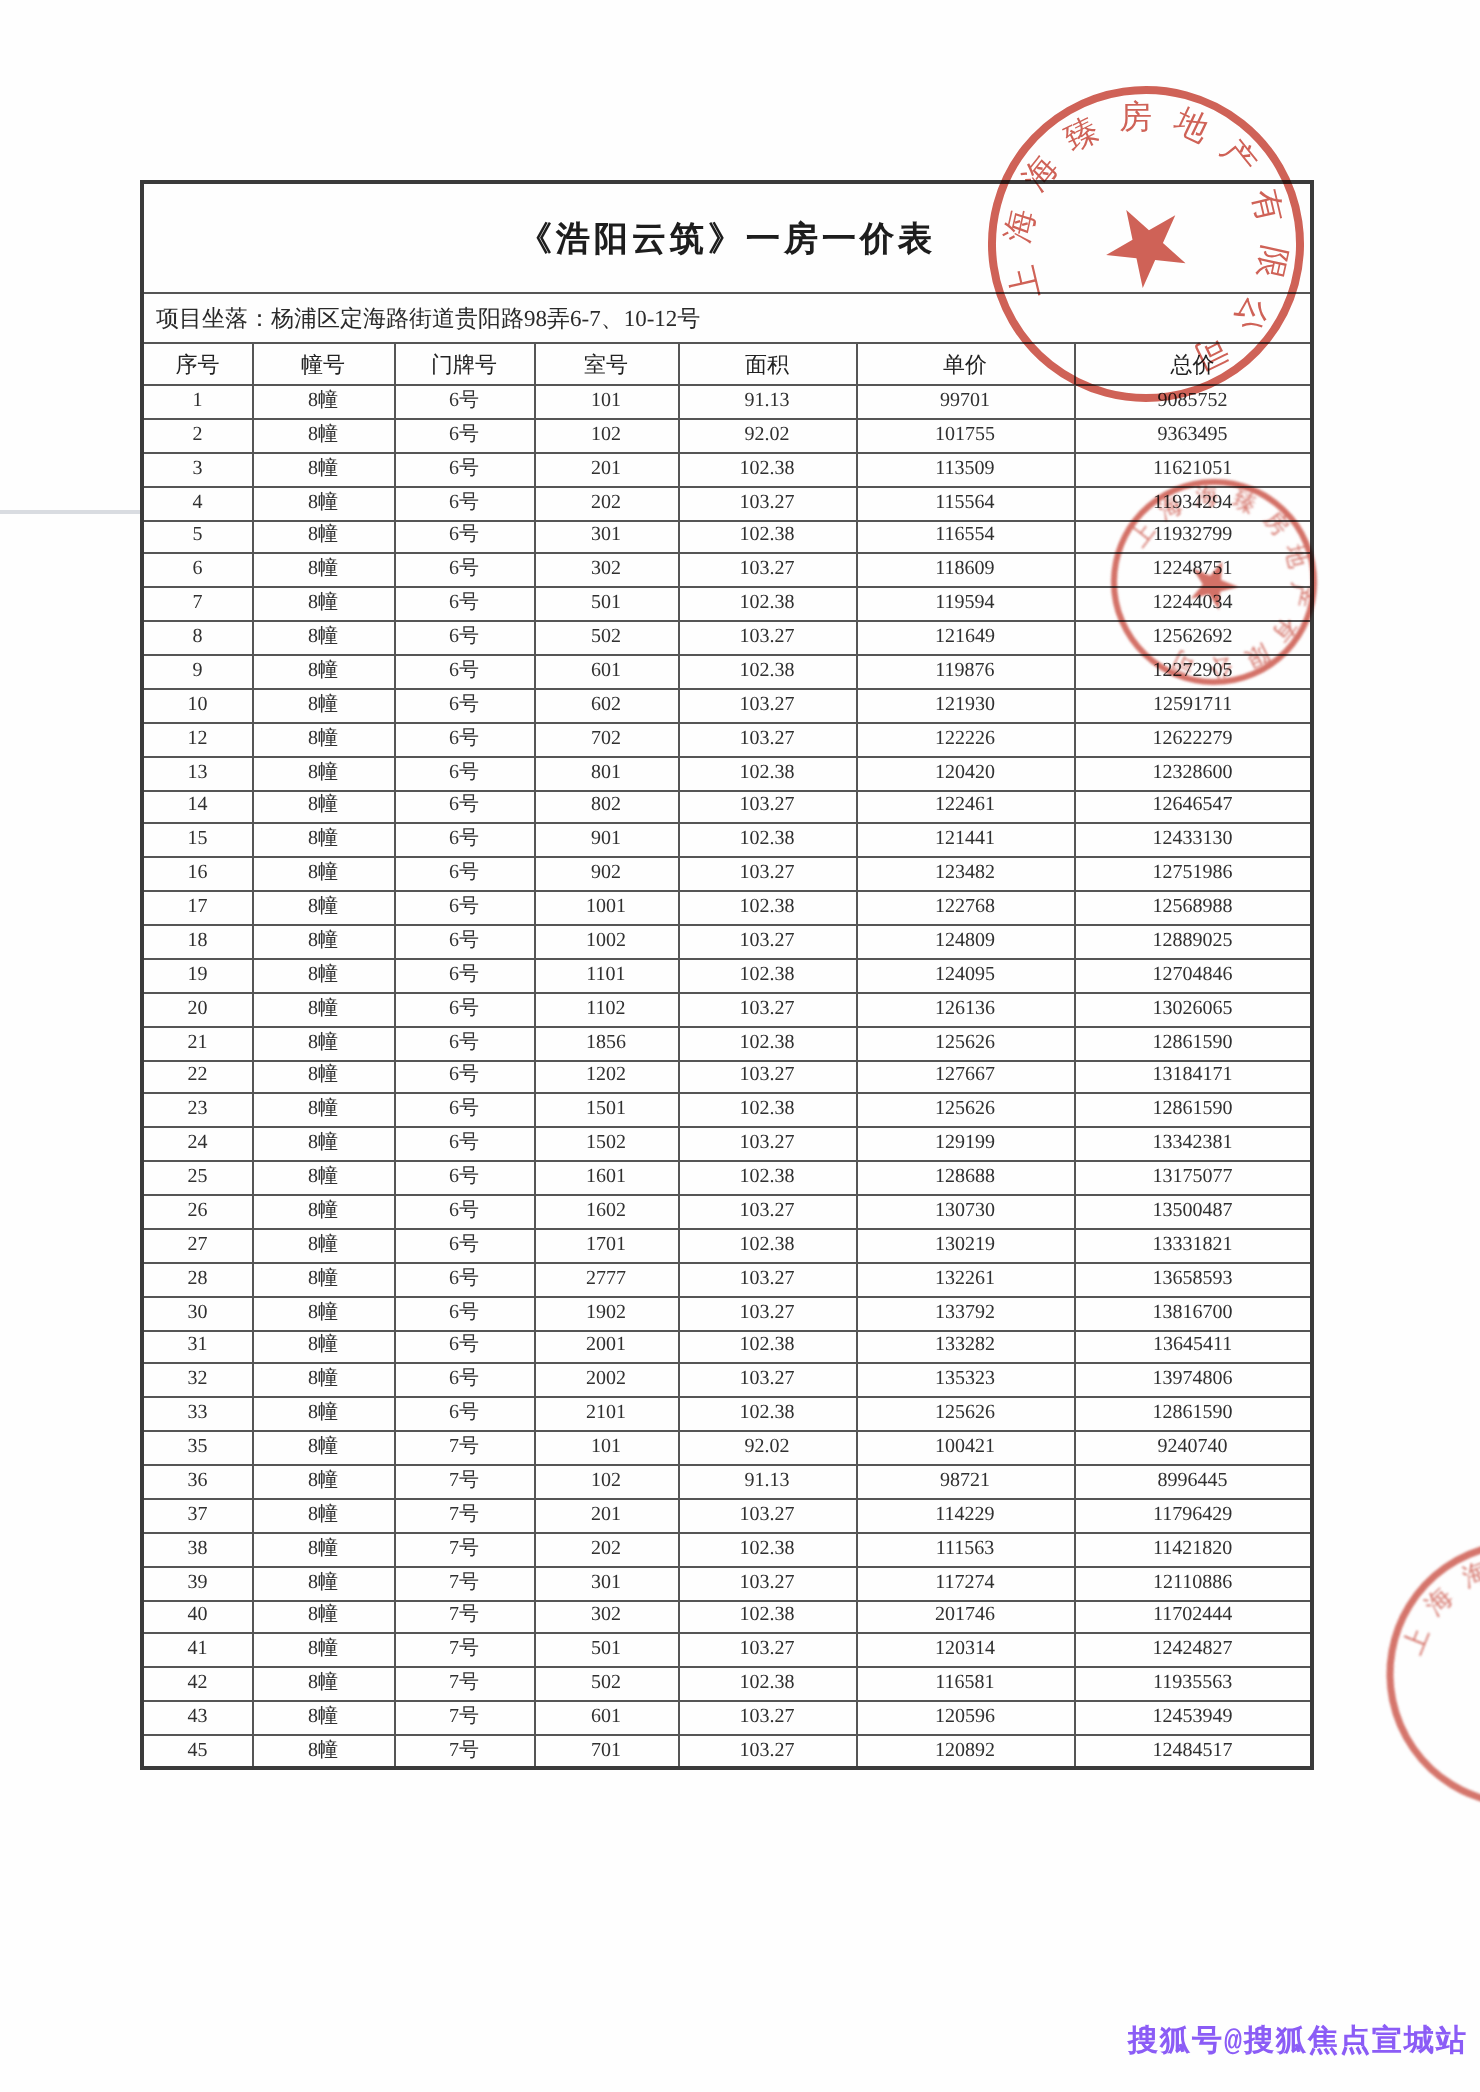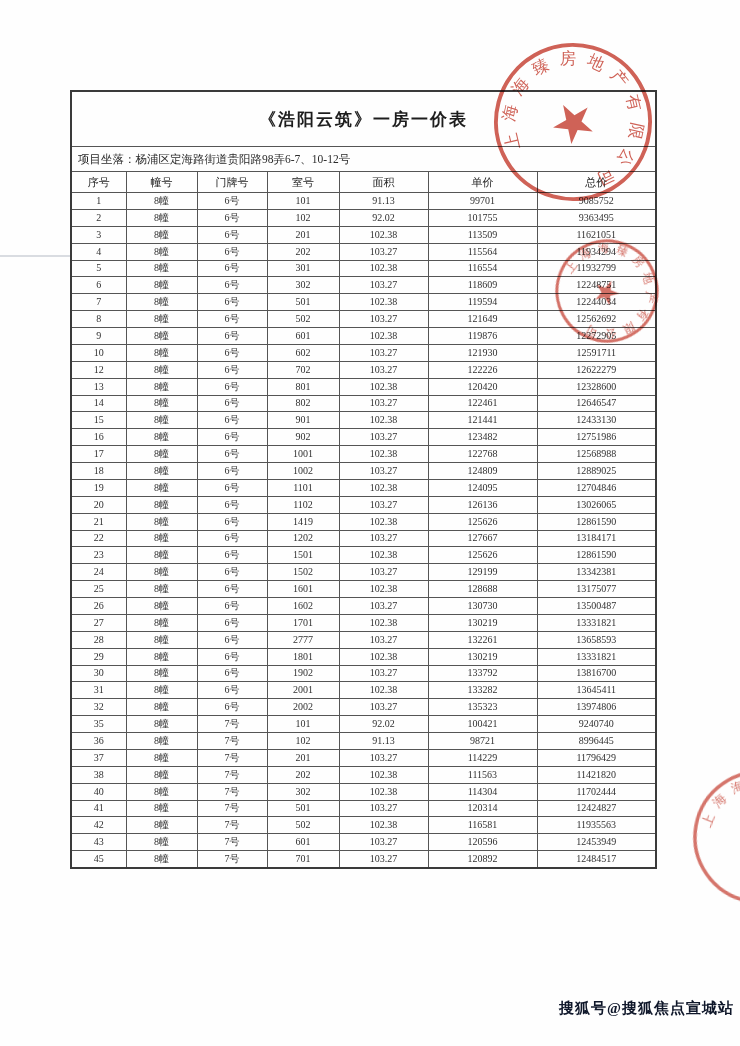--- a/index.html
+++ b/index.html
@@ -22,23 +22,23 @@
   
   .stamp{position:absolute;color:#c43a2c;opacity:.8;mix-blend-mode:multiply;pointer-events:none;}
   .stamp svg{display:block;}
   .stamp text{fill:currentColor;}
   .stamp circle{stroke:currentColor;fill:none;}
   .stamp-a{left:487px;top:36px;transform:rotate(-30deg);}
   .stamp-b{left:548px;top:232px;transform:rotate(22deg);filter:blur(0.5px);opacity:.72;}
   .stamp-c{left:685px;top:762px;transform:rotate(10deg);filter:blur(0.4px);opacity:.7;}
   
   .watermark{
-    position:absolute;right:6px;bottom:28px;
-    font-family:Liberation Serif, serif;
-    font-size:15px;font-weight:bold;color:#0f172a;letter-spacing:1px;
+    position:absolute;right:6px;bottom:16px;
+    font-family:Liberation Mono, monospace;
+    font-size:15px;font-weight:bold;color:#8b5cf6;letter-spacing:1px;
     text-shadow:0 0 2px #ffffff;
   }
   
   .scan-line-left{position:absolute;left:0;top:255px;width:70px;height:2px;background:#b9c0c8;opacity:.55;}
 </style>
 </head>
 <body>
 
 <div class="page">
 
@@ -238,21 +238,21 @@
           <td>6号</td>
           <td>1102</td>
           <td>103.27</td>
           <td>126136</td>
           <td>13026065</td>
         </tr>
         <tr>
           <td>21</td>
           <td>8幢</td>
           <td>6号</td>
-          <td>1419</td>
+          <td>1856</td>
           <td>102.38</td>
           <td>125626</td>
           <td>12861590</td>
         </tr>
         <tr>
           <td>22</td>
           <td>8幢</td>
           <td>6号</td>
           <td>1202</td>
           <td>103.27</td>
@@ -307,29 +307,20 @@
         <tr>
           <td>28</td>
           <td>8幢</td>
           <td>6号</td>
           <td>2777</td>
           <td>103.27</td>
           <td>132261</td>
           <td>13658593</td>
         </tr>
         <tr>
-          <td>29</td>
-          <td>8幢</td>
-          <td>6号</td>
-          <td>1801</td>
-          <td>102.38</td>
-          <td>130219</td>
-          <td>13331821</td>
-        </tr>
-        <tr>
           <td>30</td>
           <td>8幢</td>
           <td>6号</td>
           <td>1902</td>
           <td>103.27</td>
           <td>133792</td>
           <td>13816700</td>
         </tr>
         <tr>
           <td>31</td>
@@ -341,20 +332,29 @@
           <td>13645411</td>
         </tr>
         <tr>
           <td>32</td>
           <td>8幢</td>
           <td>6号</td>
           <td>2002</td>
           <td>103.27</td>
           <td>135323</td>
           <td>13974806</td>
+        </tr>
+        <tr>
+          <td>33</td>
+          <td>8幢</td>
+          <td>6号</td>
+          <td>2101</td>
+          <td>102.38</td>
+          <td>125626</td>
+          <td>12861590</td>
         </tr>
         <tr>
           <td>35</td>
           <td>8幢</td>
           <td>7号</td>
           <td>101</td>
           <td>92.02</td>
           <td>100421</td>
           <td>9240740</td>
         </tr>
@@ -379,26 +379,35 @@
         <tr>
           <td>38</td>
           <td>8幢</td>
           <td>7号</td>
           <td>202</td>
           <td>102.38</td>
           <td>111563</td>
           <td>11421820</td>
         </tr>
         <tr>
+          <td>39</td>
+          <td>8幢</td>
+          <td>7号</td>
+          <td>301</td>
+          <td>103.27</td>
+          <td>117274</td>
+          <td>12110886</td>
+        </tr>
+        <tr>
           <td>40</td>
           <td>8幢</td>
           <td>7号</td>
           <td>302</td>
           <td>102.38</td>
-          <td>114304</td>
+          <td>201746</td>
           <td>11702444</td>
         </tr>
         <tr>
           <td>41</td>
           <td>8幢</td>
           <td>7号</td>
           <td>501</td>
           <td>103.27</td>
           <td>120314</td>
           <td>12424827</td>

